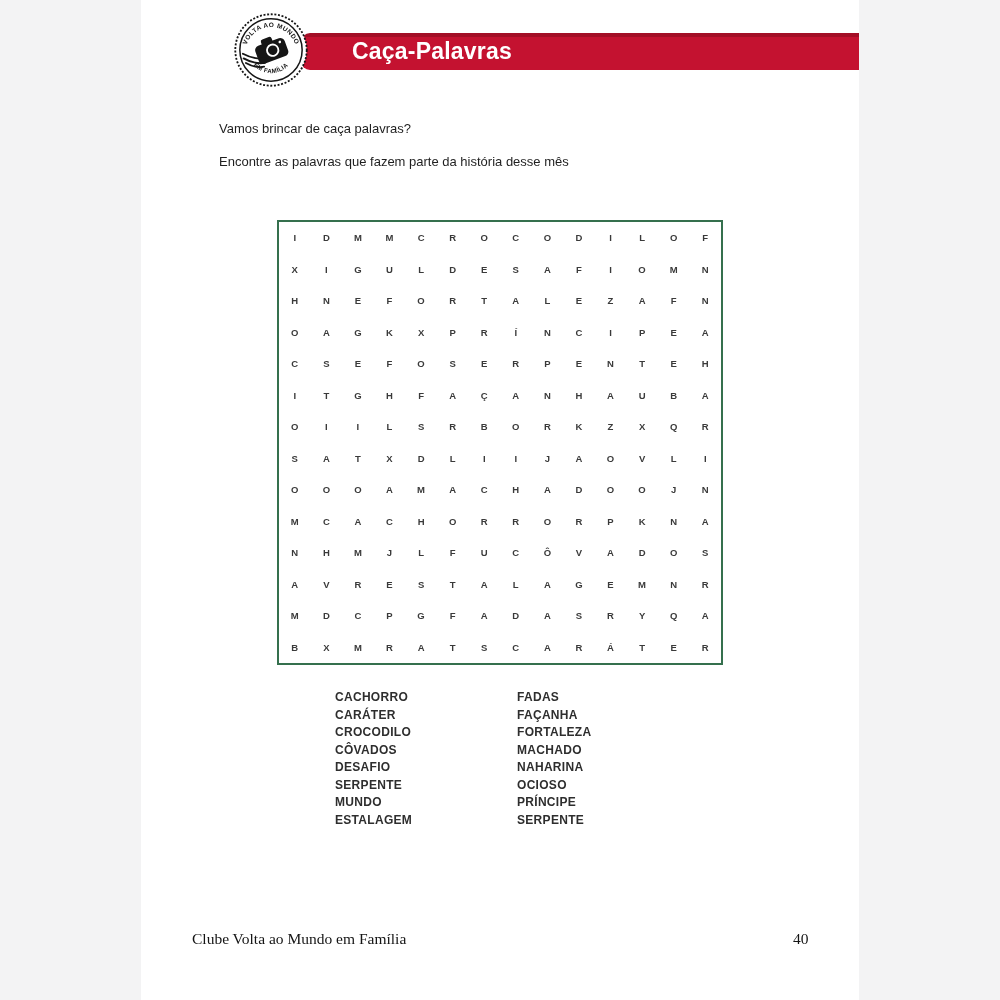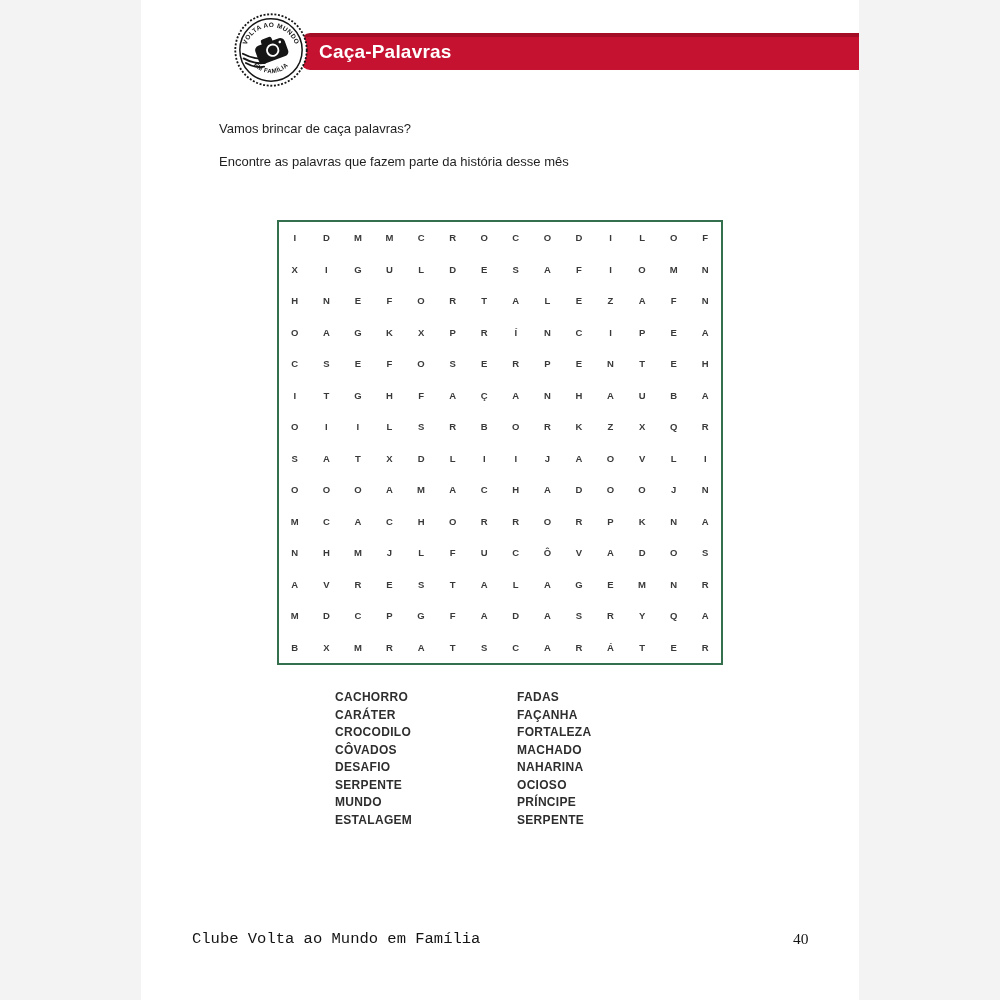--- a/index.html
+++ b/index.html
@@ -21,23 +21,24 @@
     position:absolute;
     left:160px; top:33px;
     width:558px; height:37px;
     background:linear-gradient(180deg,#a30e26 0px,#a30e26 4px,#c41230 4px,#c41230 100%);
     border-radius:9px 0 0 9px;
     display:flex; align-items:center;
     padding-left:18px;
   }
   .banner-title {
     color:#ffffff;
-    font-size:19px;
+    font-size:23px;
     font-weight:bold;
     letter-spacing:0.2px;
+    margin-left:33px;
   }
   .logo {
     position:absolute;
     left:92px; top:12px;
     width:76px; height:76px;
   }
 
   
   .intro-line { position:absolute; left:69px; font-size:13px; color:#1f1f1f;margin-left:9px; }
   .intro-line.l1 { top:121px; }
@@ -74,21 +75,21 @@
     font-size:12px;
     font-weight:bold;
     letter-spacing:0.3px;
     color:#2e2e2e;
   }
 
   
   .footer-club {
     position:absolute;
     left:51px; top:930px;
-    font-family:Liberation Mono, monospace;
+    font-family:Liberation Serif, serif;
     font-size:15.5px;
     color:#141414;
   }
   .footer-page {
     position:absolute;
     left:652px; top:930px;
     font-family:"Liberation Serif", serif;
     font-size:15.5px;
     color:#141414;
   }

